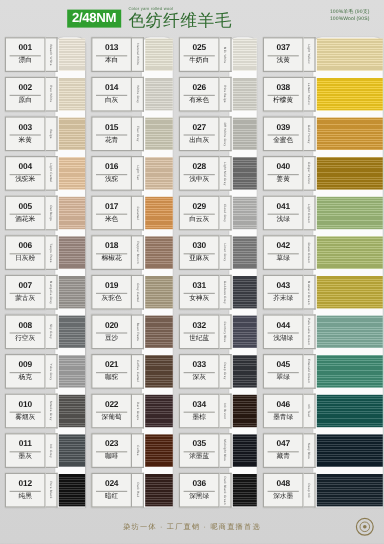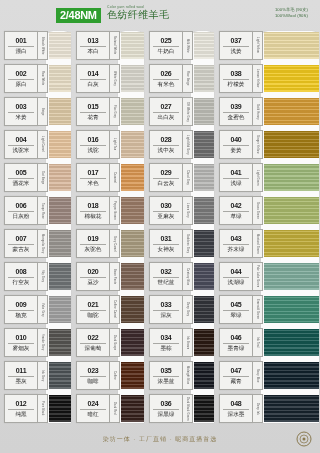--- a/index.html
+++ b/index.html
@@ -44,21 +44,21 @@
   }
   #title-en {
     font-size: 3.4px;
     color: #4a7a4a;
     letter-spacing: 0.2px;
     display: block;
     margin-bottom: 1px;
     white-space: nowrap;
   }
   #title-cn {
-    font-size: 10px;
+    font-size: 14px;
     color: #2f6b2f;
     display: block;
     white-space: nowrap;
     letter-spacing: 0.4px;
     text-align: center;
   }
   #spec-block {
     position: absolute;
     right: 12px; top: 7px;
     text-align: left;

